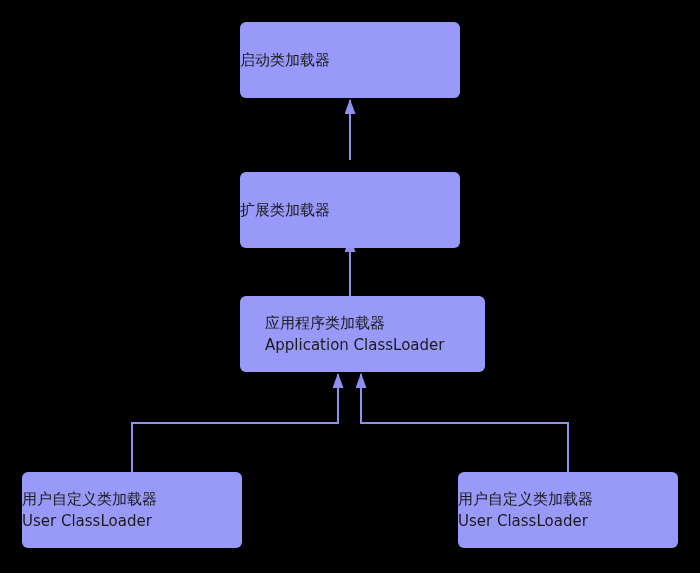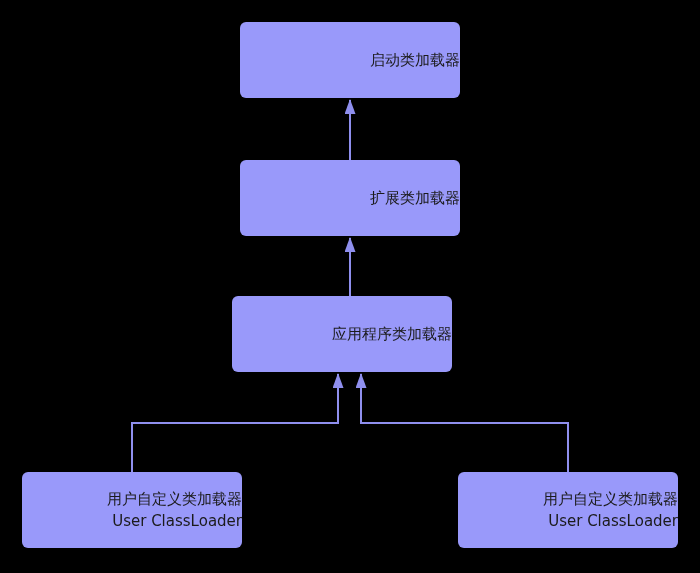--- a/index.html
+++ b/index.html
@@ -32,29 +32,29 @@
   }
   .node {
     position: absolute;
     width: 220px;
     height: 76px;
     background: #9999fa;
     border-radius: 6px;
     display: flex;
     flex-direction: column;
     justify-content: center;
-    align-items: flex-end;
+    align-items: flex-start;
     color: #1b1b1b;
     font-size: 15px;
     line-height: 22px;
     text-align: center;
   }
   .node-bootstrap   { left: 240px; top: 22px; }
-  .node-extension   { left: 240px; top: 160px; }
-  .node-application { left: 232px; top: 296px; }
+  .node-extension   { left: 240px; top: 172px; }
+  .node-application { left: 240px; top: 296px; padding-left: 25px; }
   .node-user-left   { left: 22px;  top: 472px; }
   .node-user-right  { left: 458px; top: 472px; }
 </style>
 </head>
 <body>
 
 <div class="canvas">
 
   <svg class="connectors" viewBox="0 0 700 573" xmlns="http://www.w3.org/2000/svg">
     <defs>
@@ -75,20 +75,21 @@
   <div class="node node-bootstrap">
     <div>启动类加载器</div>
   </div>
 
   <div class="node node-extension">
     <div>扩展类加载器</div>
   </div>
 
   <div class="node node-application">
     <div>应用程序类加载器</div>
+    <div>Application ClassLoader</div>
   </div>
 
   <div class="node node-user-left">
     <div>用户自定义类加载器</div>
     <div>User ClassLoader</div>
   </div>
 
   <div class="node node-user-right">
     <div>用户自定义类加载器</div>
     <div>User ClassLoader</div>

